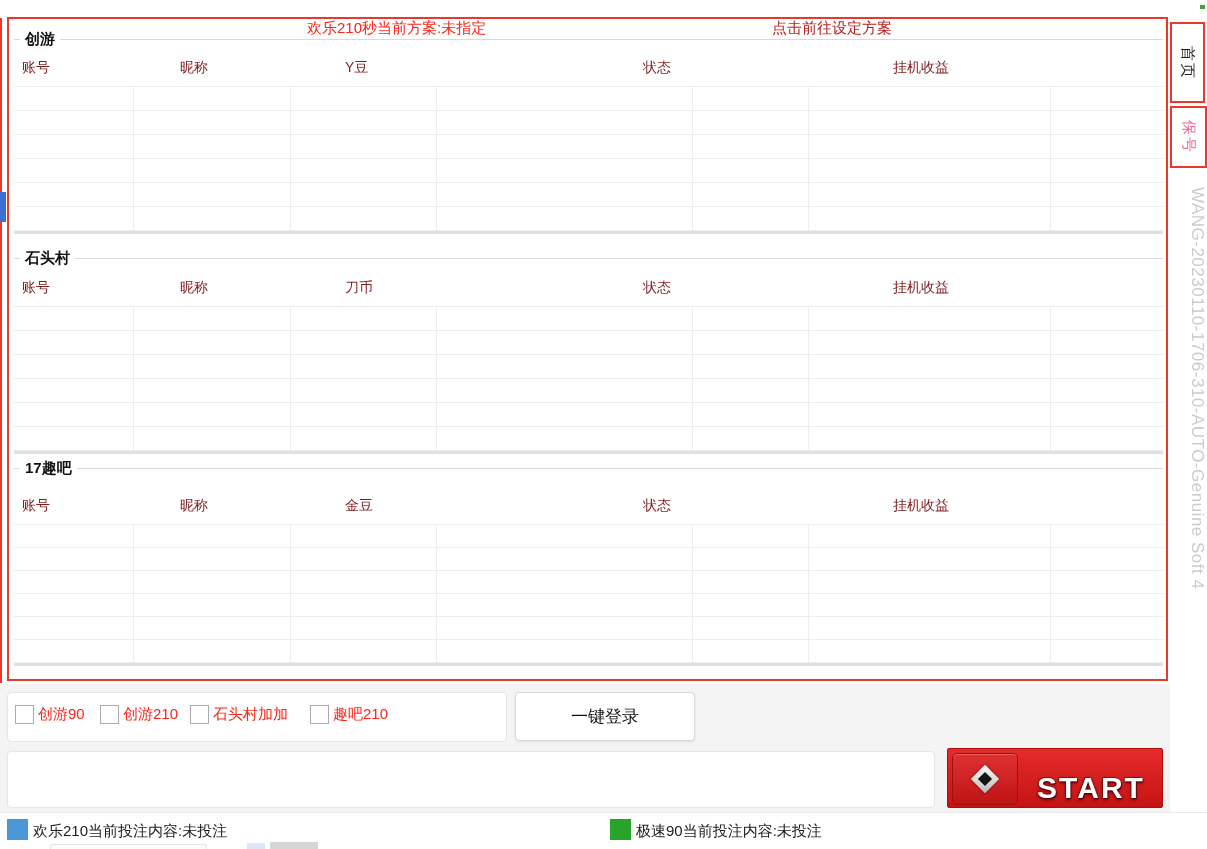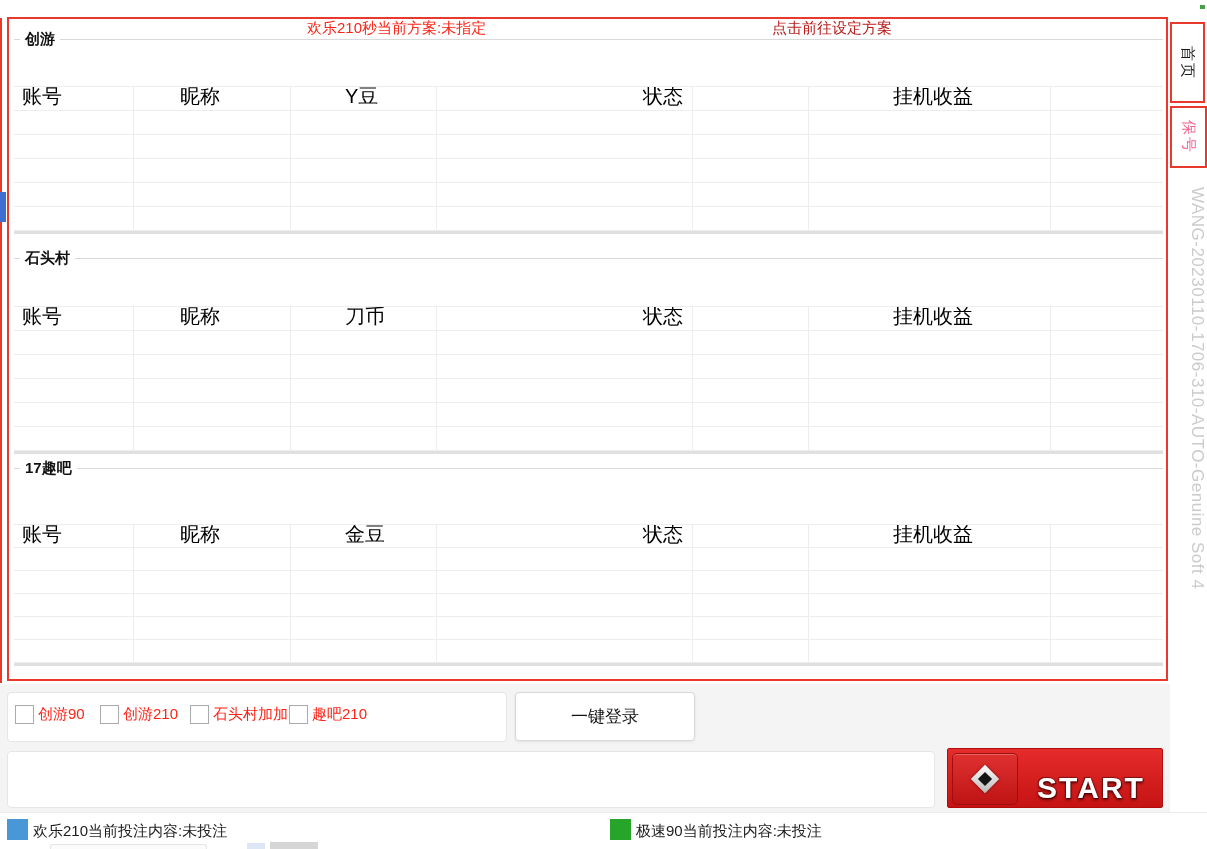--- a/index.html
+++ b/index.html
@@ -15,21 +15,21 @@
 
   
   section.group{position:absolute;inset:0;pointer-events:none;}
   section.group>*{pointer-events:auto;}
   .legend{position:absolute;left:14px;width:1149px;height:18px;display:flex;align-items:center;}
   .legend-pre{width:6px;height:1px;background:#d9d9d9;}
   .legend-label{font-size:15px;font-weight:600;color:#111;margin:0 5px;white-space:nowrap;}
   .legend-line{flex:1;height:1px;background:#d9d9d9;}
   .gtable{position:absolute;left:14px;width:1149px;}
   .ghead{position:relative;height:36px;}
-  .ghead .h{position:absolute;top:50%;transform:translateY(-50%);font-size:20px;color:#000000;white-space:nowrap;margin-top:28px;}
+  .ghead .h{position:absolute;top:50%;transform:translateY(-50%);font-size:14px;color:#7f1d1d;white-space:nowrap;}
   .c0{left:8px}.c1{left:166px}.c2{left:331px}.c3{left:629px}.c4{left:879px}
   .gbody{position:relative;display:flex;flex-direction:column;height:144px;border-top:1px solid #ededed;}
   .sec3 .gbody{height:138px;}
   .grow{flex:1;border-bottom:1px solid #ededed;}
   .vline{position:absolute;top:0;bottom:0;width:1px;background:#ededed;}
   .gstrip{height:3px;background:#e0e0e0;}
   .sec1 .legend{top:30px}.sec1 .gtable{top:50px}
   .sec2 .legend{top:249px}.sec2 .gtable{top:270px}
   .sec3 .legend{top:459px}.sec3 .gtable{top:488px}
 
@@ -203,21 +203,21 @@
     <span class="cb-label">创游90</span>
   </label>
   <label class="cb-item" style="left:100px">
     <span class="cb-box"></span>
     <span class="cb-label">创游210</span>
   </label>
   <label class="cb-item" style="left:190px">
     <span class="cb-box"></span>
     <span class="cb-label">石头村加加</span>
   </label>
-  <label class="cb-item" style="left:289px">
+  <label class="cb-item" style="left:310px">
     <span class="cb-box"></span>
     <span class="cb-label">趣吧210</span>
   </label>
 
   <div class="login-btn">一键登录</div>
 
   <div class="plan-panel"></div>
   <div class="plan-text plan-red pt2">欢乐210秒当前方案:未指定</div>
   <div class="plan-text plan-link pt3">点击前往设定方案</div>
 

